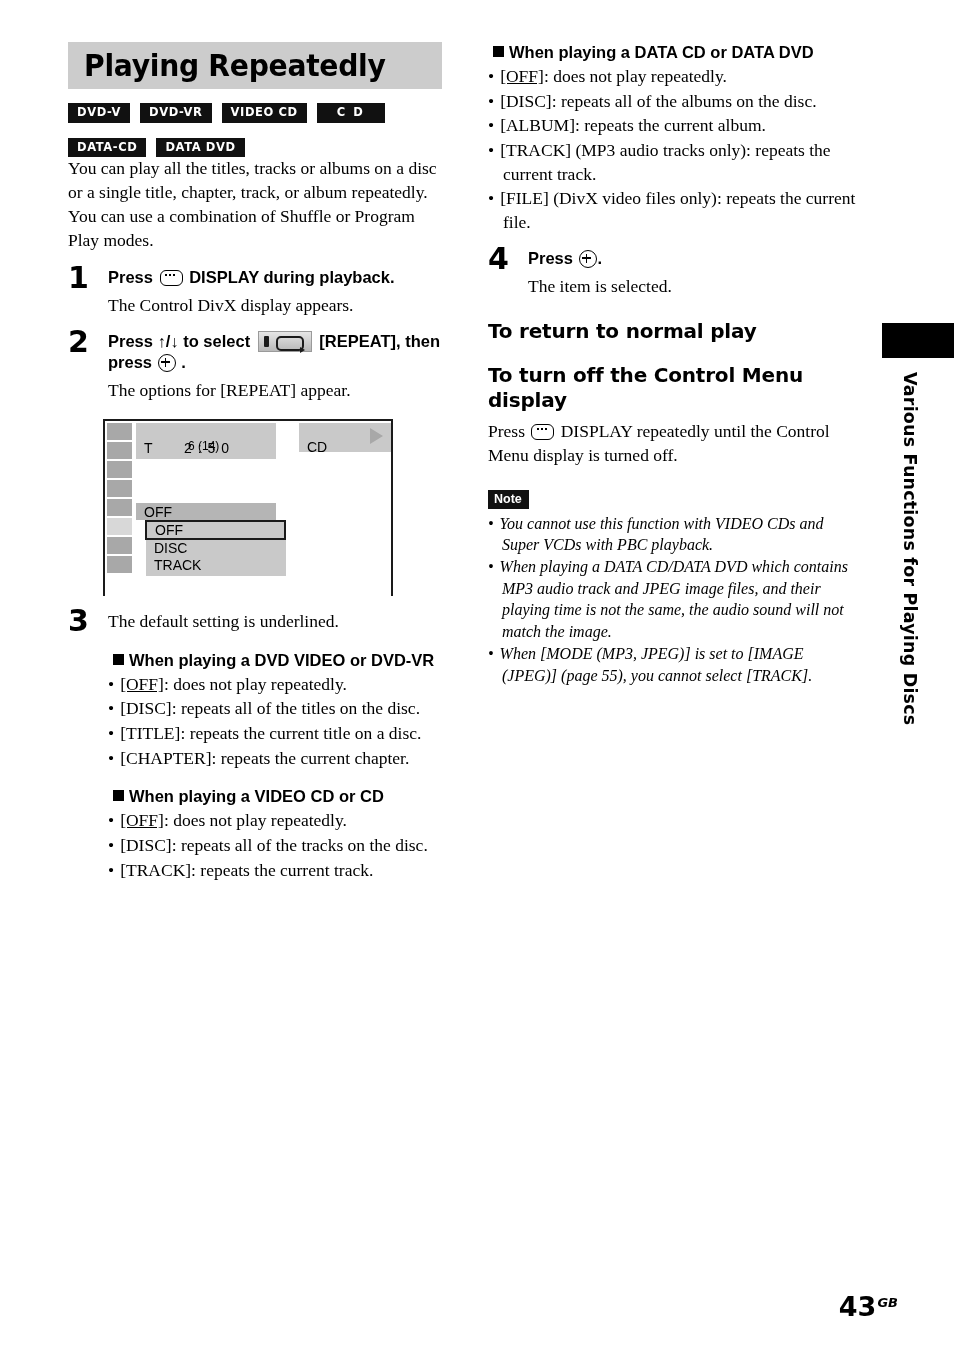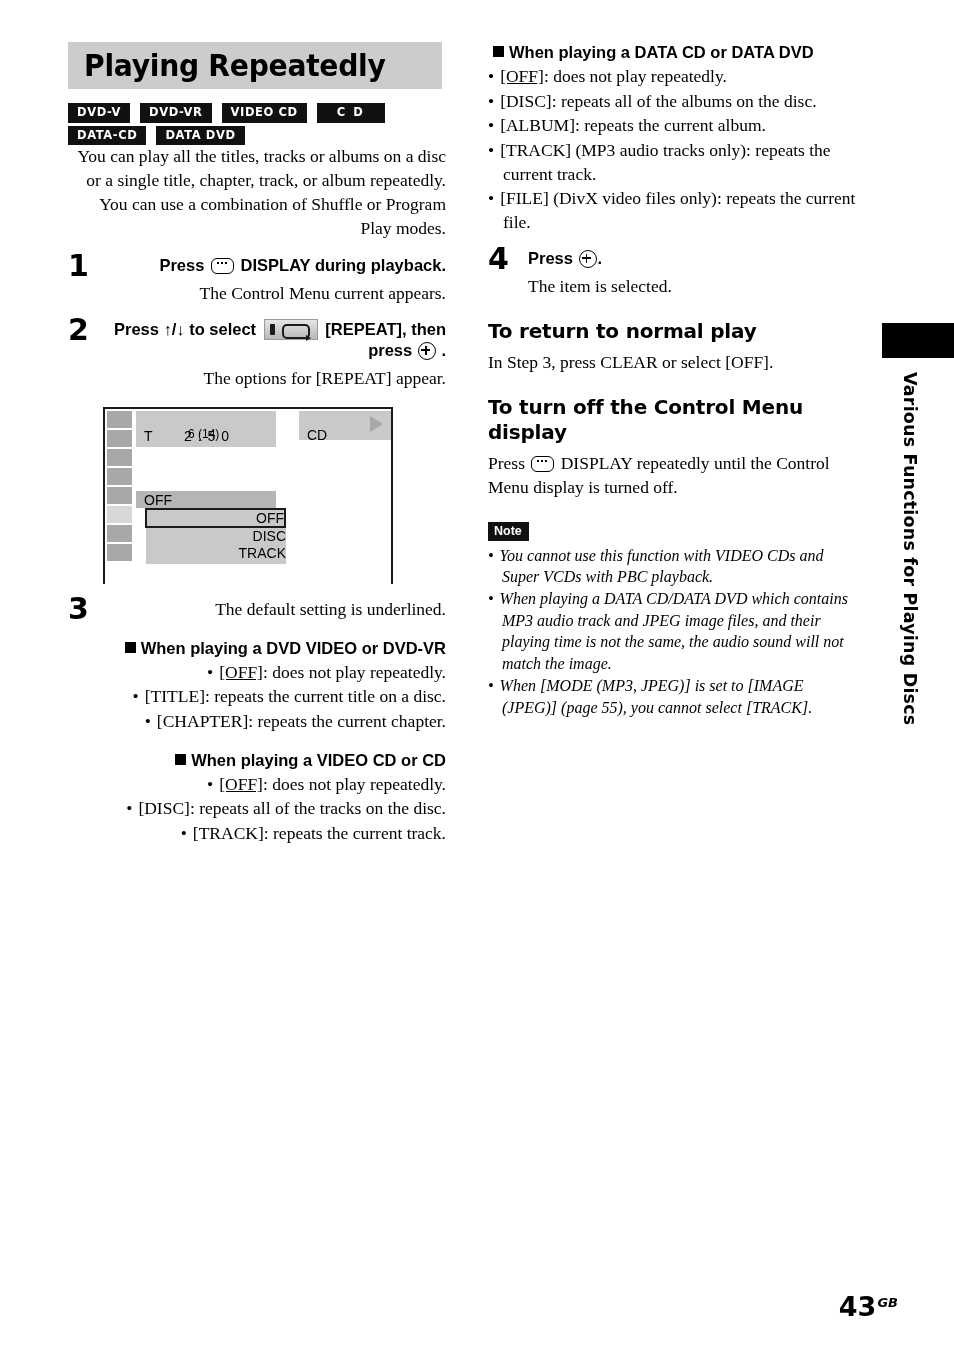--- a/index.html
+++ b/index.html
@@ -22,21 +22,21 @@
     inset: 0;
     width: 954px;
     height: 1352px;
   }
 
   
   .column {
     position: absolute;
     top: 42px;
   }
-  #col-left  { left: 68px;  width: 378px; text-align: right; }
+  #col-left  { left: 68px;  width: 378px; }
   #col-right { left: 488px; width: 370px; }
 
   
   .title-banner {
     background: #cccccc;
     height: 47px;
     display: flex;
     align-items: center;
     padding-left: 16px;
     box-sizing: border-box;
@@ -58,21 +58,21 @@
     font-style: italic;
     font-weight: bold;
     font-size: 19px;
   }
 
   
   .badge-row {
     margin-top: 14px;
     display: flex;
     flex-wrap: wrap;
-    gap: 3px 10px;
+    gap: 15px 10px;
     width: 360px;
   }
   .badge {
     background: #111111;
     color: #ffffff;
     font-family: "DejaVu Sans", sans-serif;
     font-weight: bold;
     font-size: 11.5px;
     letter-spacing: 0.6px;
     padding: 4px 9px 4px 9px;
@@ -442,21 +442,21 @@
     <p class="body intro">You can play all the titles, tracks or albums on a disc or a single title, chapter, track, or album repeatedly.</p>
     <p class="body intro2">You can use a combination of Shuffle or Program Play modes.</p>
 
     <div class="step">
       <div class="step-num">1</div>
       <div class="step-head">
         <span>Press</span>
         <span class="ico ico-display"></span>
         <span>DISPLAY during playback.</span>
       </div>
-      <p class="step-body">The Control Menu current appears.</p>
+      <p class="step-body">The Control DivX display appears.</p>
     </div>
 
     <div class="step">
       <div class="step-num">2</div>
       <div class="step-head">
         <span>Press ↑/↓ to select</span>
         <span class="ico ico-repeat">
           <span class="bar"></span>
           <span class="loop"></span>
         </span>
@@ -506,20 +506,21 @@
 
     <div class="step">
       <div class="step-num">3</div>
       <p class="step-body">The default setting is underlined.</p>
 
       <div class="subhead">
         <span class="sq"></span><span>When playing a DVD VIDEO or DVD-VR</span>
       </div>
       <ul class="bullets">
         <li><span class="uline">[OFF]</span><span>: does not play repeatedly.</span></li>
+        <li><span>[DISC]</span><span>: repeats all of the titles on the disc.</span></li>
         <li><span>[TITLE]</span><span>: repeats the current title on a disc.</span></li>
         <li><span>[CHAPTER]</span><span>: repeats the current chapter.</span></li>
       </ul>
 
       <div class="subhead">
         <span class="sq"></span><span>When playing a VIDEO CD or CD</span>
       </div>
       <ul class="bullets">
         <li><span class="uline">[OFF]</span><span>: does not play repeatedly.</span></li>
         <li><span>[DISC]</span><span>: repeats all of the tracks on the disc.</span></li>
@@ -545,21 +546,20 @@
     <div class="step">
       <div class="step-num">4</div>
       <div class="step-head">
         <span>Press</span>
         <span class="ico ico-enter"></span><span>.</span>
       </div>
       <p class="step-body">The item is selected.</p>
     </div>
 
     <h2 class="sec">To return to normal play</h2>
-    <p class="body">In Step 3, press CLEAR or select [OFF].</p>
 
     <h2 class="sec">To turn off the Control Menu display</h2>
     <p class="body">
       <span>Press</span>
       <span class="ico ico-display"></span>
       <span>DISPLAY repeatedly until the Control Menu display is turned off.</span>
     </p>
 
     <div class="note-badge">Note</div>
     <ul class="notes">

